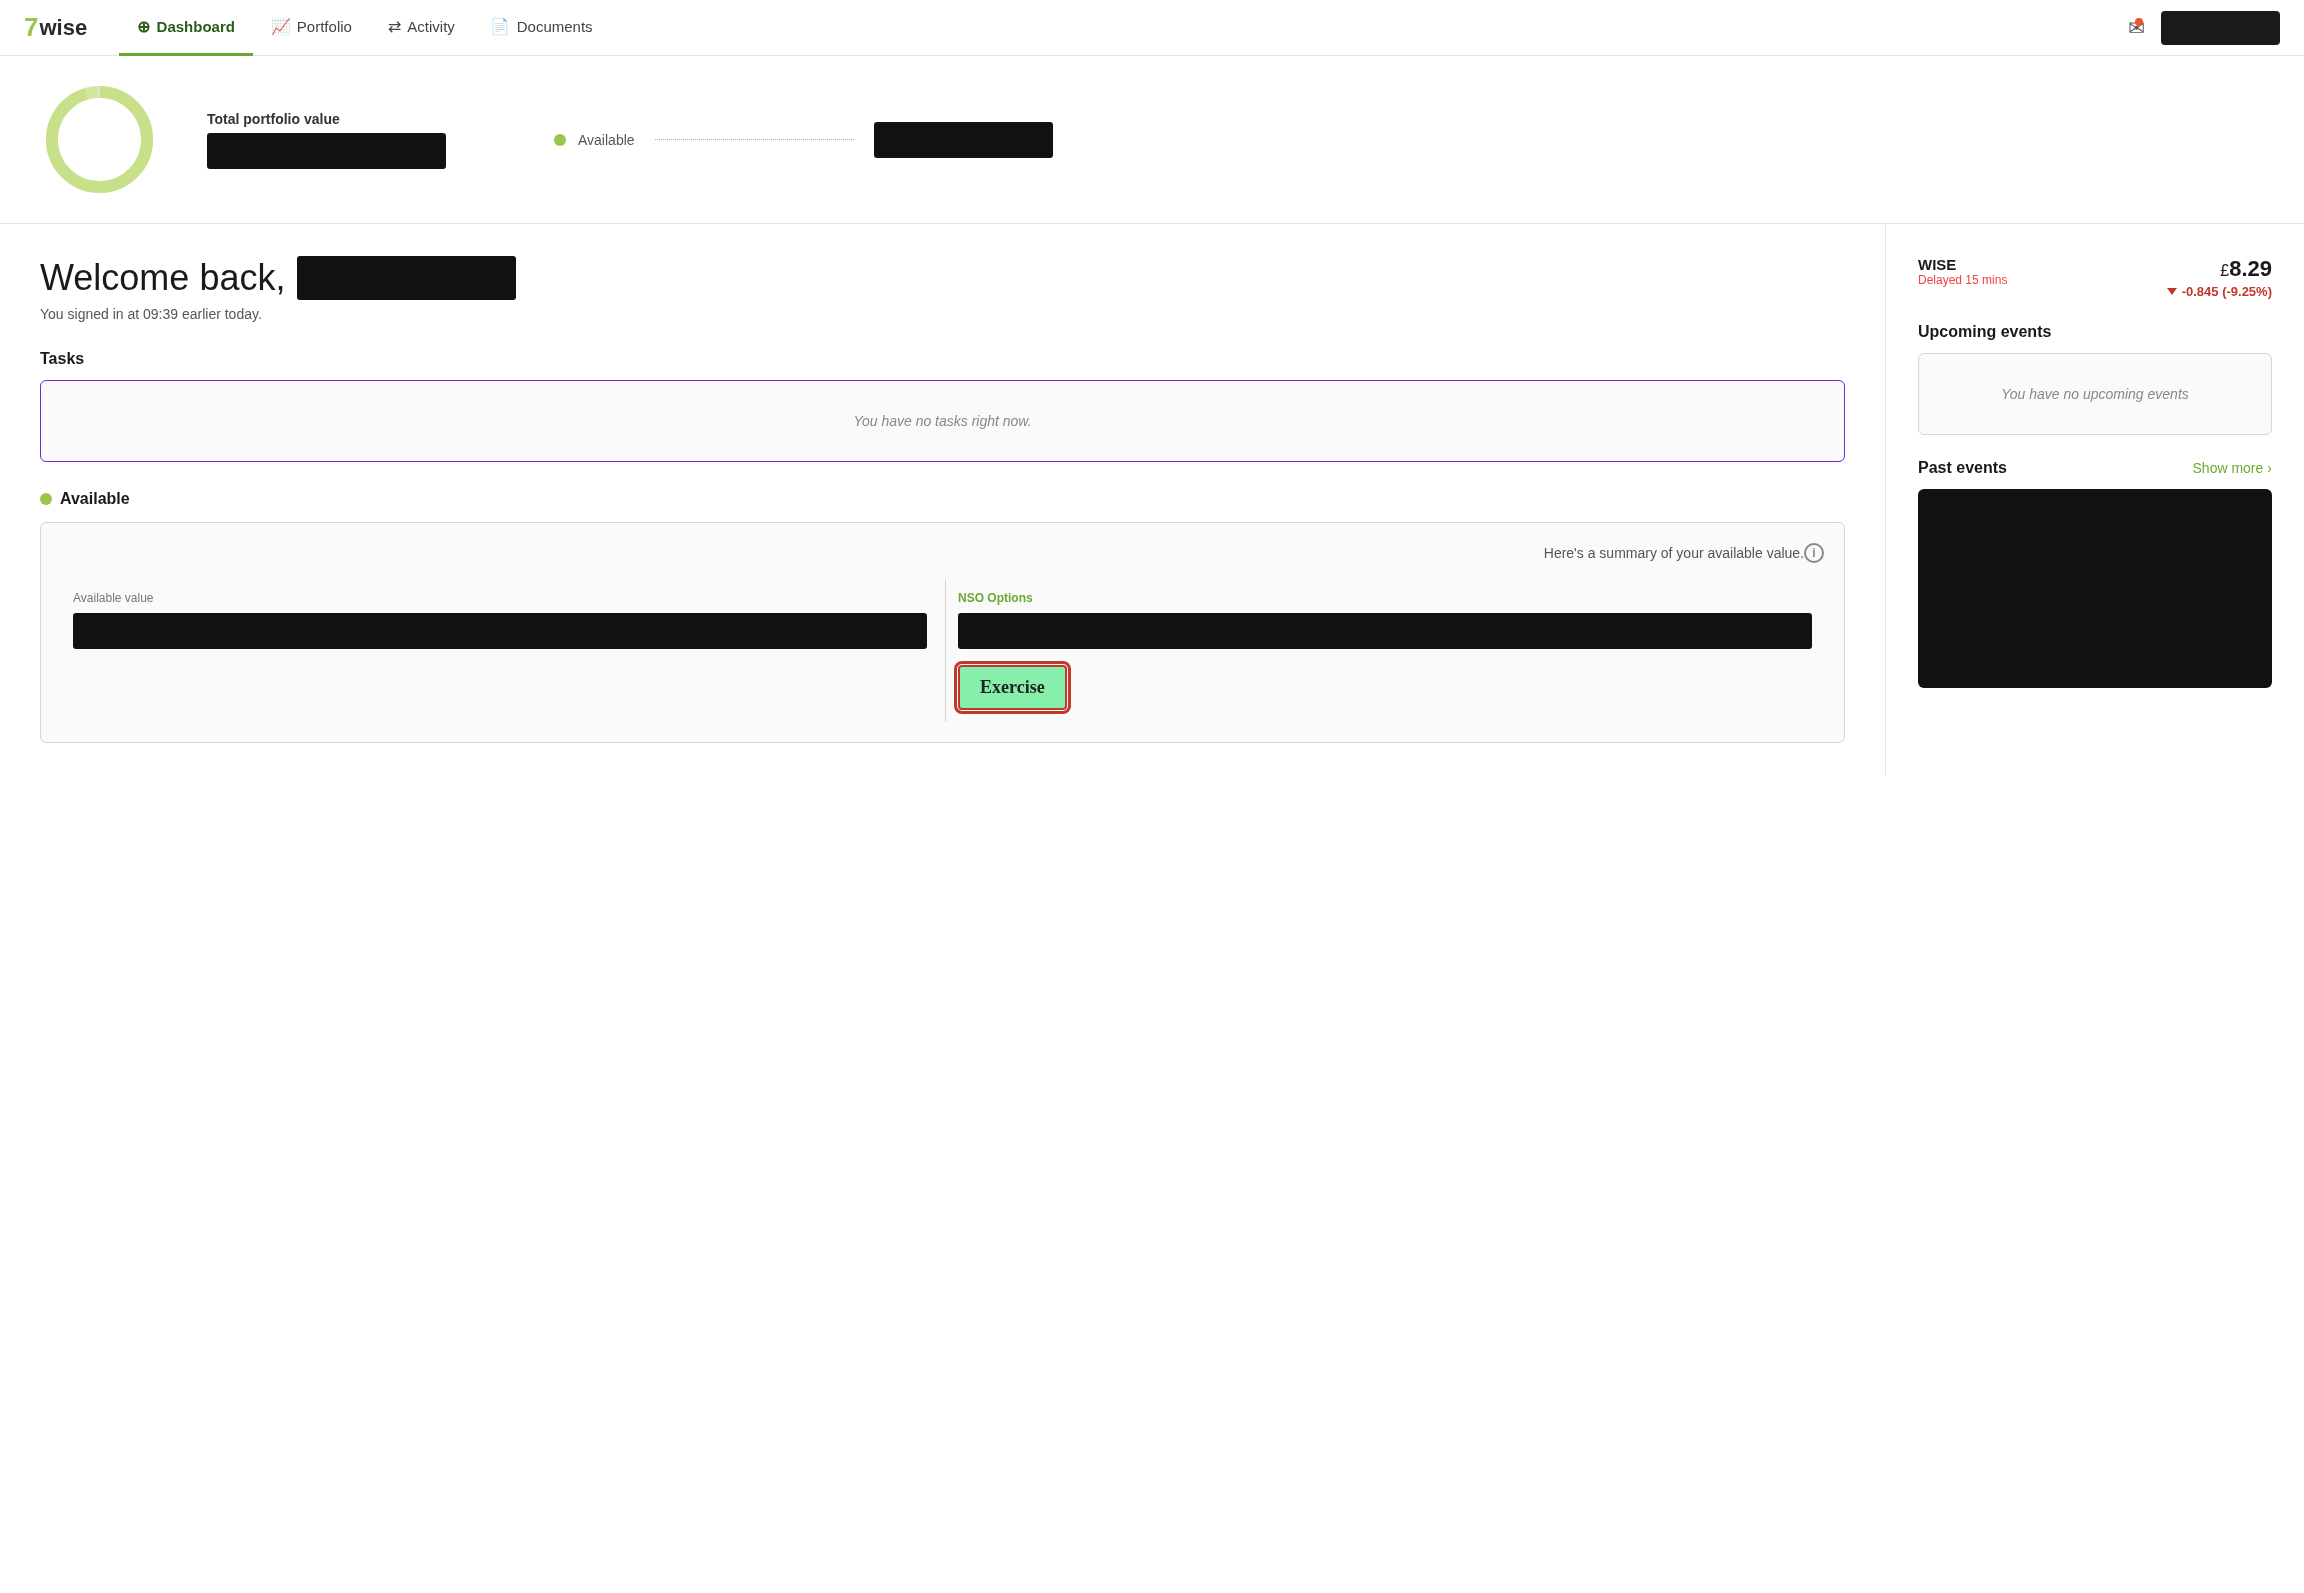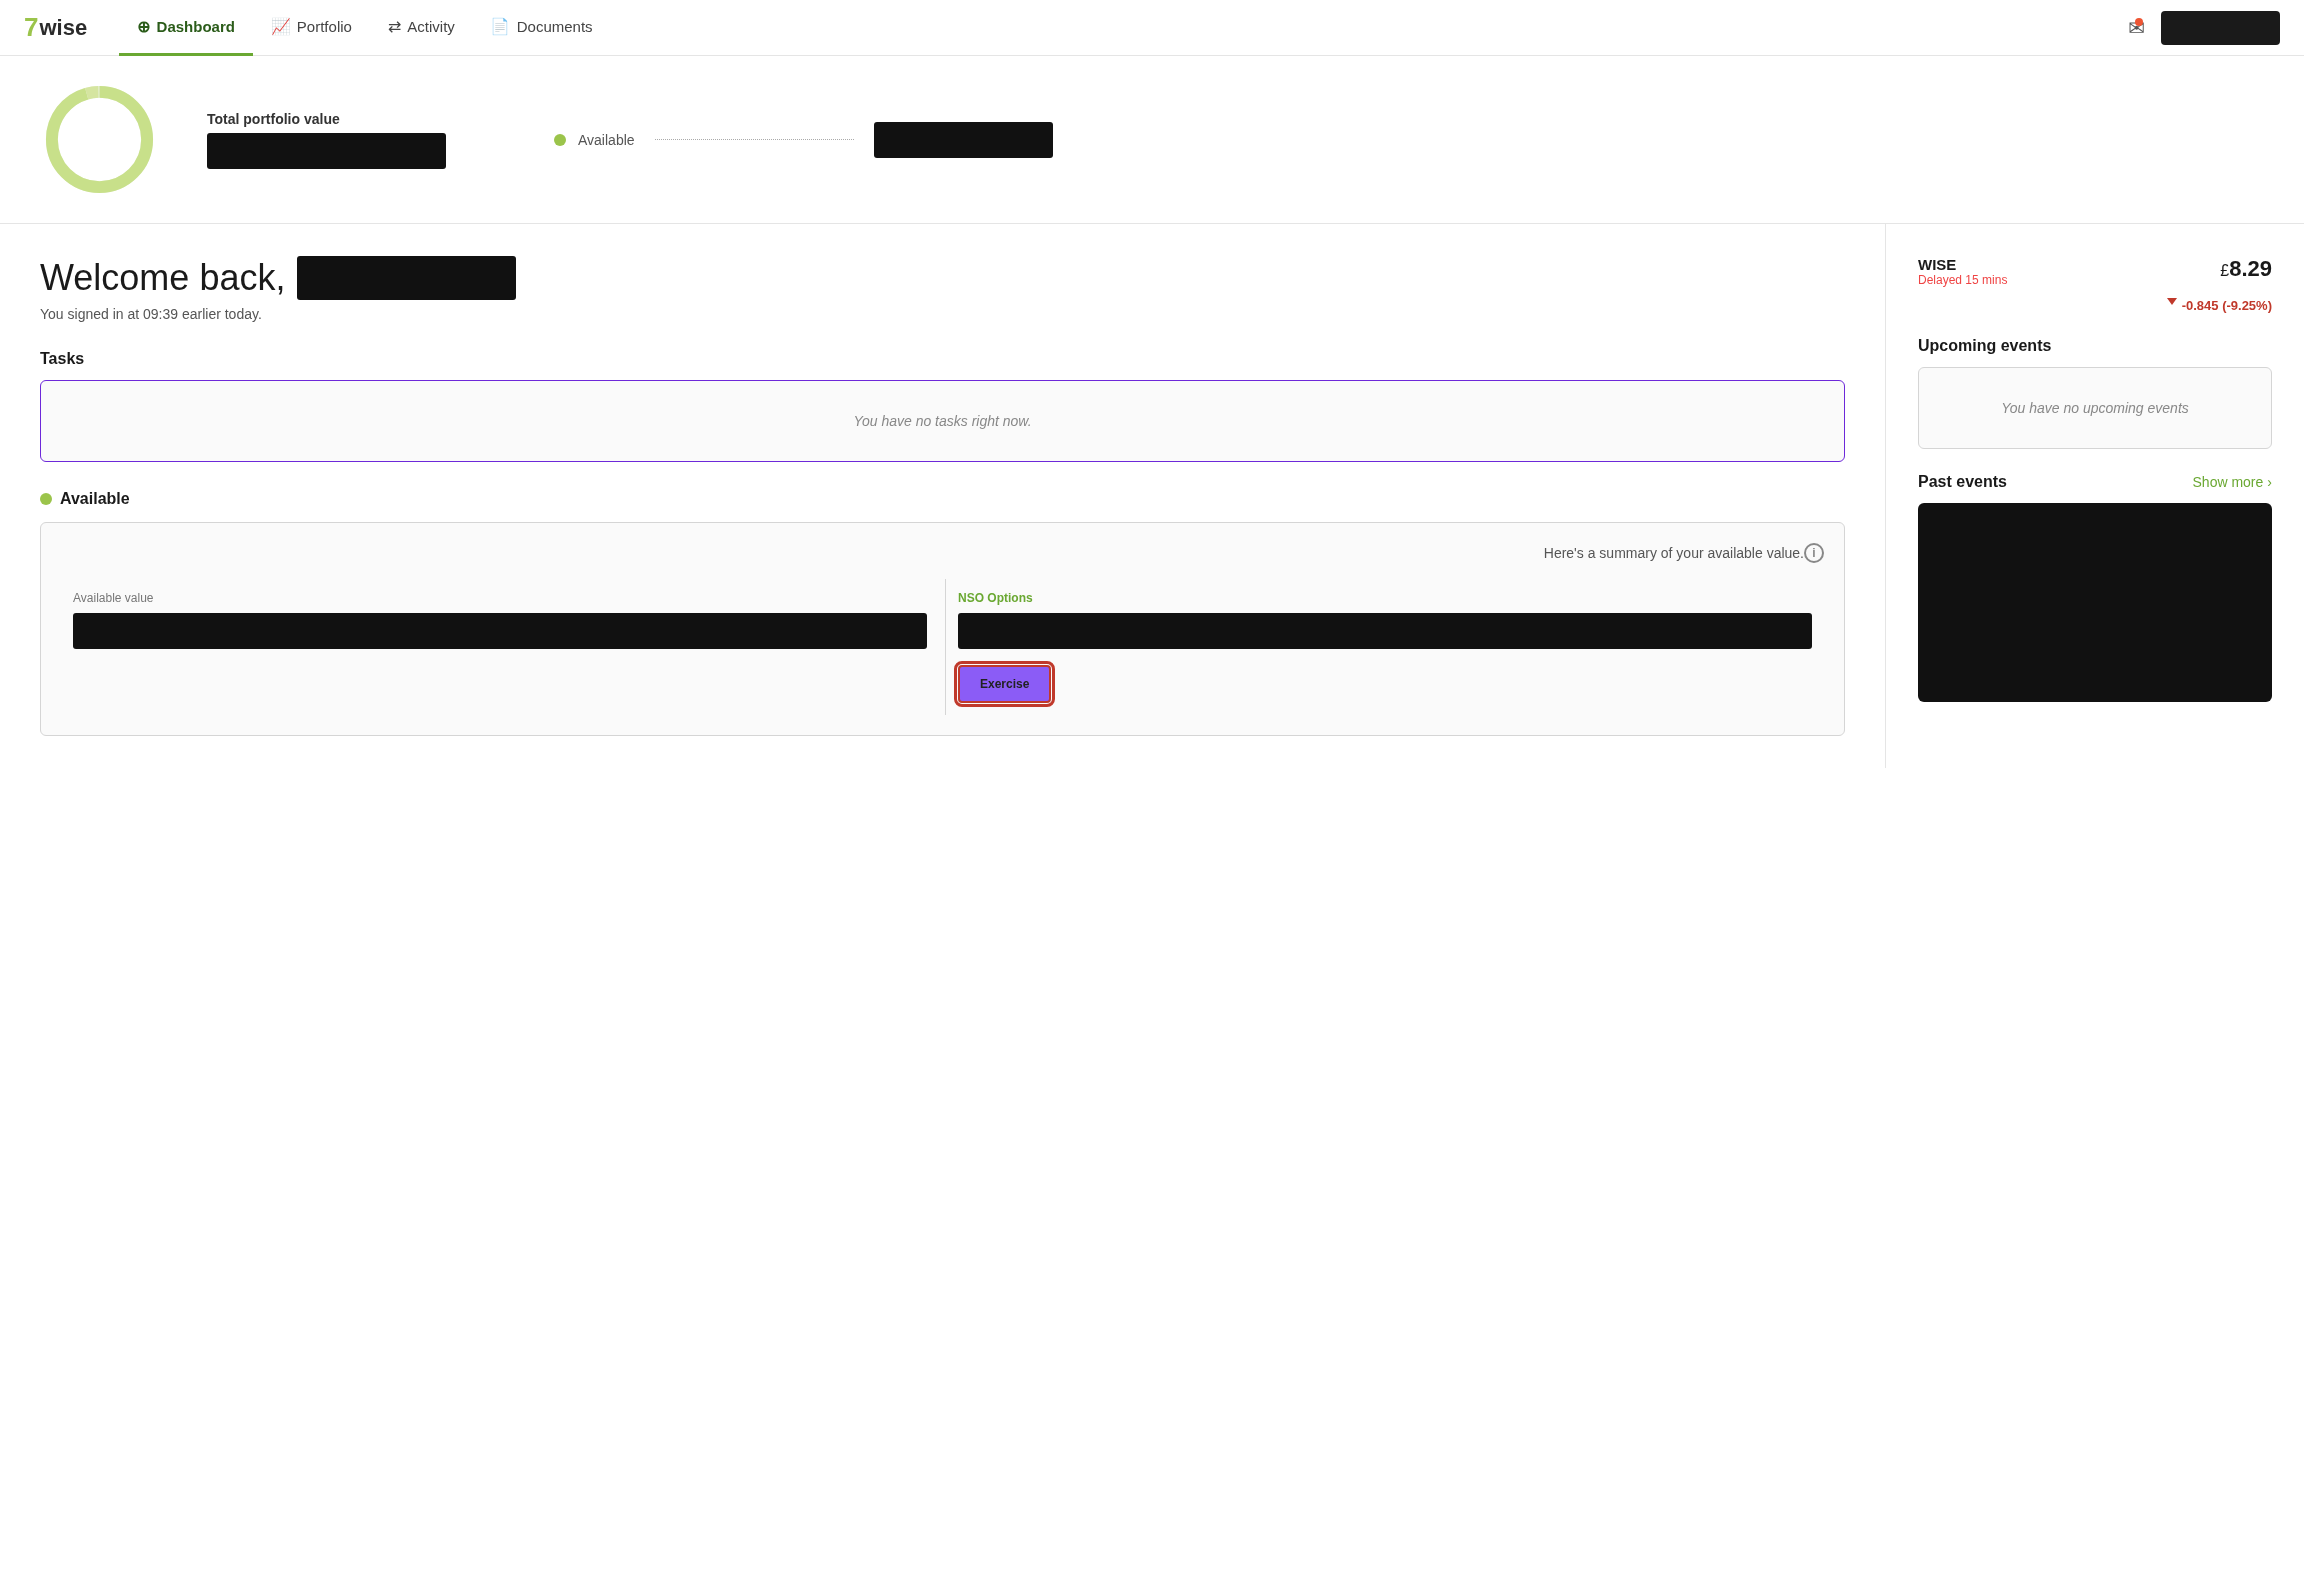--- a/index.html
+++ b/index.html
@@ -94,33 +94,33 @@
       display: flex; align-items: center; justify-content: center;
       font-size: 12px; color: #888; font-weight: 700; cursor: pointer;
     }
     .available-cols { display: flex; gap: 6px; }
     .available-col { flex: 1; padding: 12px; }
     .available-col + .available-col { border-left: 1px solid #d5d5d5; }
     .col-label { font-size: 12px; color: #777; margin-bottom: 8px; }
     .col-value-redacted { background: #111; width: 100%; height: 36px; border-radius: 3px; margin-bottom: 12px; }
     .nso-label { font-size: 12px; color: #6aa832; font-weight: 600; margin-bottom: 8px; }
     .exercise-btn {
-      border: 2px solid #c0392b; color: #222; background: #8b5cf6;
+      border: 2px solid #c0392b; color: #222; background: #86efac;
       padding: 10px 20px; border-radius: 4px; cursor: pointer;
-      font-size: 12px; font-weight: 600; margin-top: 4px;
-      outline: 3px solid #c0392b; outline-offset: 1px;
+      font-size: 18px; font-weight: 600; margin-top: 4px;
+      outline: 3px solid #c0392b; outline-offset: 1px; font-family: Liberation Serif, serif;
     }
 
     
     .wise-ticker { display: flex; justify-content: space-between; align-items: flex-start; margin-bottom: 6px; }
     .ticker-name { font-size: 15px; font-weight: 700; color: #1a1a1a; }
     .ticker-price { font-size: 22px; font-weight: 700; color: #1a1a1a; }
     .ticker-currency { font-size: 16px; font-weight: 400; }
     .ticker-delay { font-size: 12px; color: #ef4444; }
-    .ticker-change { font-size: 13px; color: #c0392b; font-weight: 600; display: flex; align-items: flex-start; gap: 3px; margin-top: 16px; }
+    .ticker-change { font-size: 13px; color: #c0392b; font-weight: 600; display: flex; align-items: center; gap: 3px; margin-top: 2px; }
     .triangle-down { width: 0; height: 0; border-left: 5px solid transparent; border-right: 5px solid transparent; border-top: 7px solid #c0392b; display: inline-block; margin-right: 2px; }
     .upcoming-events-title { font-size: 16px; font-weight: 600; color: #1a1a1a; margin: 24px 0 12px; }
     .no-events-box {
       border: 1px solid #d5d5d5; border-radius: 6px; background: #fafafa;
       padding: 32px; text-align: center; color: #888; font-style: italic;
       font-size: 14px; margin-bottom: 24px;
     }
     .past-events-header { display: flex; justify-content: space-between; align-items: center; margin-bottom: 12px; }
     .past-events-title { font-size: 16px; font-weight: 600; color: #1a1a1a; }
     .show-more-link { font-size: 14px; color: #6aa832; cursor: pointer; text-decoration: none; font-weight: 500; display: flex; align-items: center; gap: 4px; }

